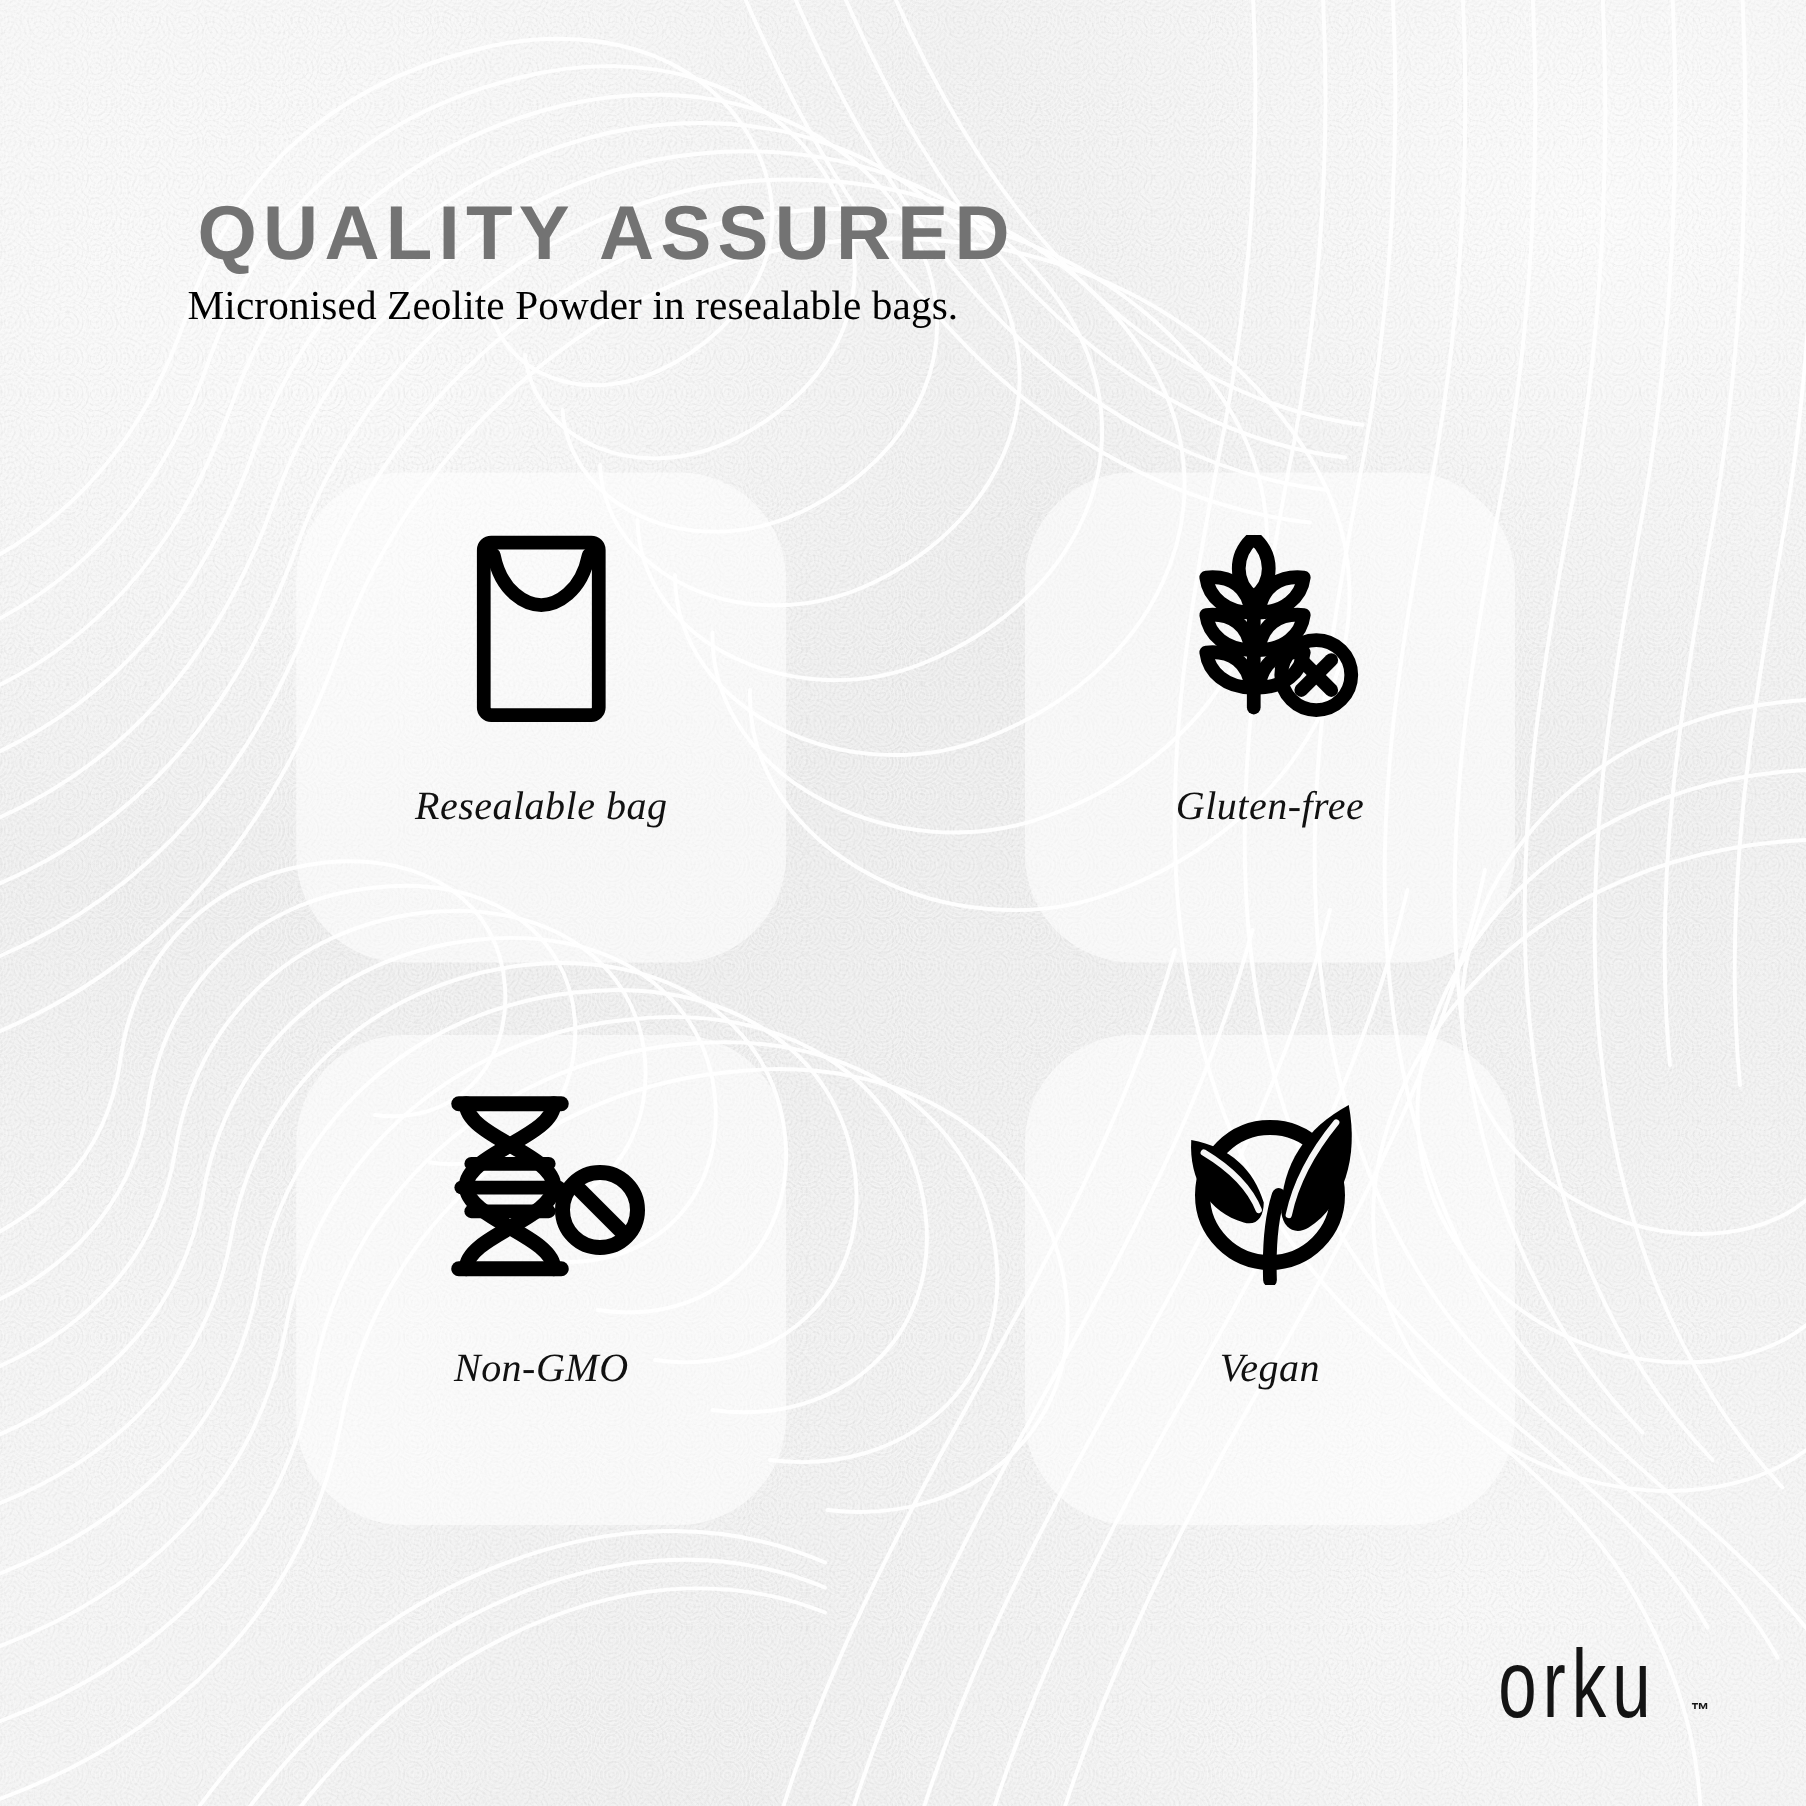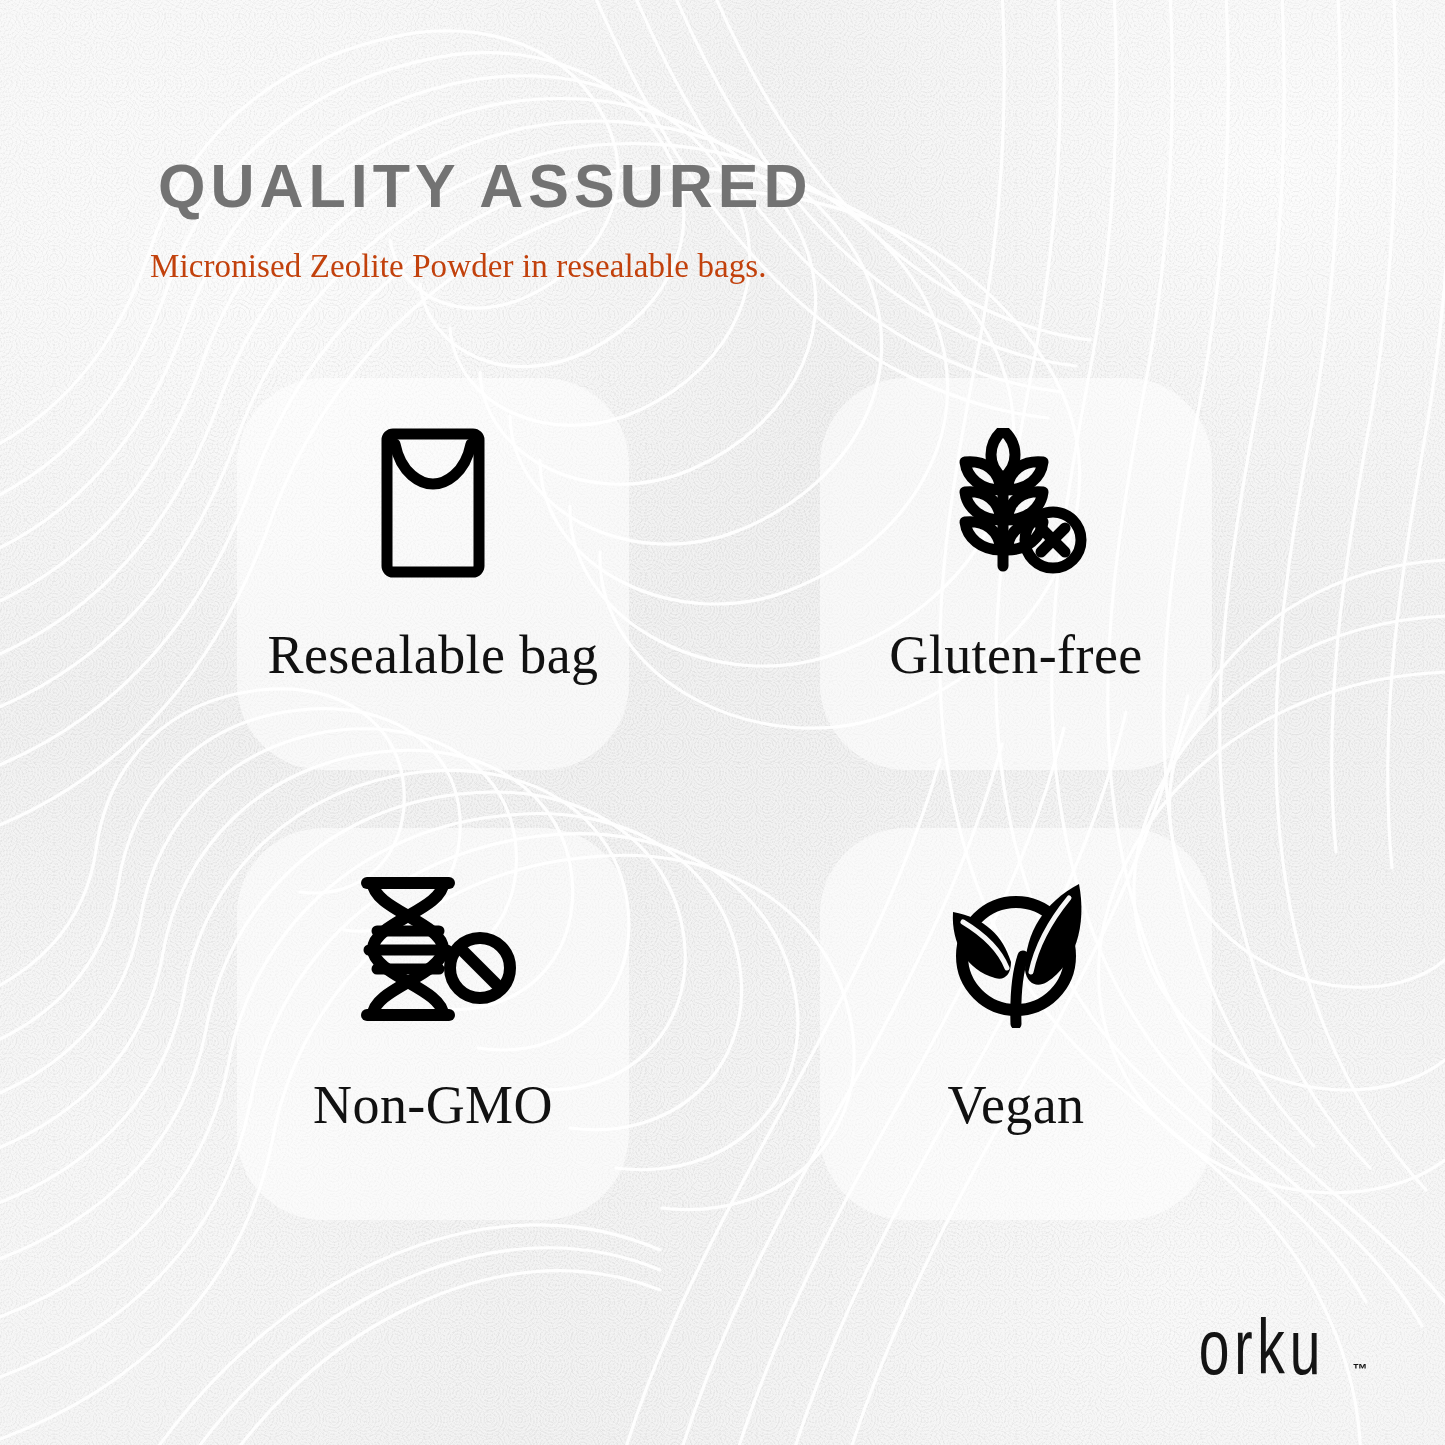--- a/index.html
+++ b/index.html
@@ -52,26 +52,26 @@
     margin: 10px;
     font-family: "Liberation Sans", sans-serif;
     font-weight: 700;
     font-size: 61px;
     letter-spacing: 5.0px;
     color: #737373;
     line-height: 1.0;
     white-space: nowrap;
   }
   .subtitle {
-    margin: 33px 0 0 2px;
+    margin: 12px 0 0 2px;
     font-family: "Liberation Serif", serif;
     font-weight: 400;
     font-size: 33px;
     letter-spacing: .1px;
-    color: #c2410c;
+    color: #000000;
     line-height: 1.0;
     white-space: nowrap;
   }
 
   
   .grid {
     position: absolute;
     left: 237px;
     top: 378px;
     width: 975px;
@@ -93,26 +93,27 @@
   .card .icon-wrap {
     height: 250px;
     display: flex;
     align-items: center;
     justify-content: center;
     width: 100%;
   }
   .card .icon-wrap svg { display: block; }
   .card-label {
     font-family: "Liberation Serif", serif;
-    font-size: 54px;
+    font-size: 32px;
     color: #111111;
     letter-spacing: .4px;
     line-height: 1;
     text-align: center;
     white-space: nowrap;
+    font-style: italic;
   }
 
   
   .logo {
     position: absolute;
     right: 77px;
     bottom: 62px;
     display: flex;
     align-items: flex-end;
     gap: 24px;

